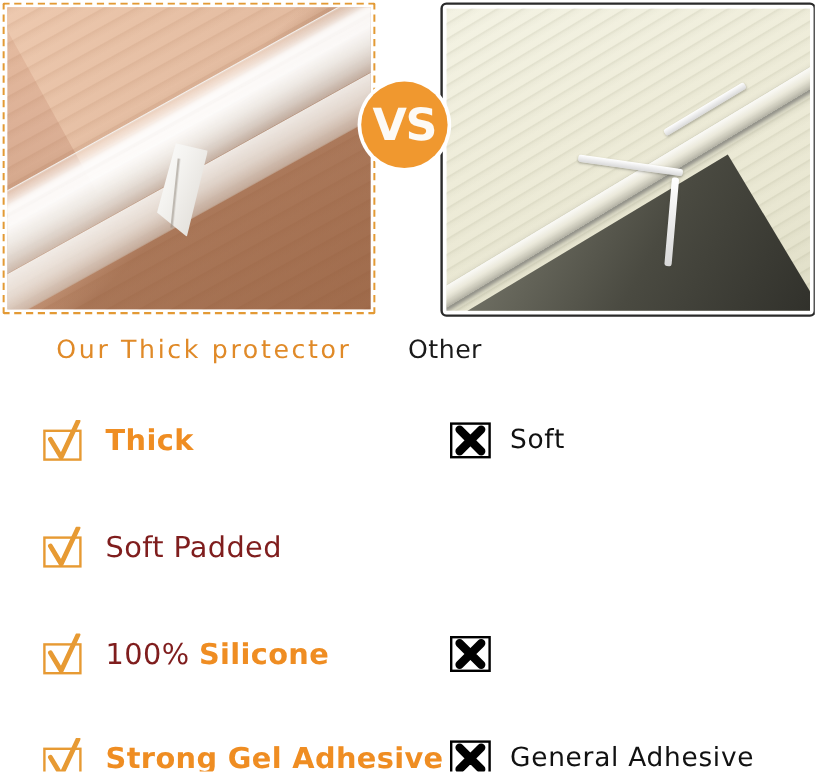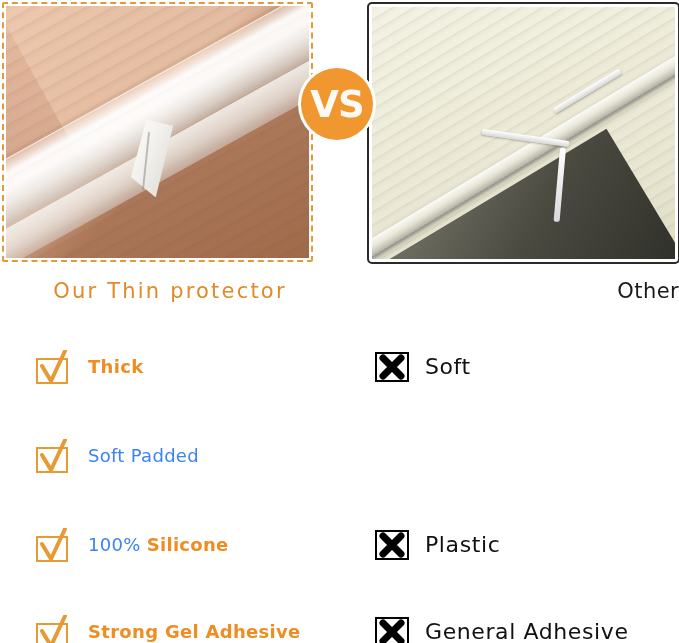--- a/index.html
+++ b/index.html
@@ -300,21 +300,21 @@
   .header-left {
     left: 0;
     width: 340px;
     text-align: center;
     color: #e08a28;
     letter-spacing: 2.2px;
   }
   .header-right {
     left: 340px;
     width: 339px;
-    text-align: right;
+    text-align: left;
     color: #1a1a1a;
     letter-spacing: 0.4px;
   }
 
   
   .features {
     position: absolute;
     top: 330px;
     left: 0;
     width: 679px;
@@ -387,32 +387,32 @@
   .x-icon .cross {
     position: absolute;
     left: 0;
     top: 0;
     width: 34px;
     height: 30px;
   }
 
   .feature-label {
     font-family: "DejaVu Sans", sans-serif;
-    font-size: 18px;
+    font-size: 24px;
     line-height: 28px;
     white-space: nowrap;
   }
   .feature-label.pos {
     color: #ef8d22;
     font-weight: bold;
     letter-spacing: 0.3px;
   }
   .feature-label.pos .soft {
     font-weight: normal;
-    color: #3b82f6;
+    color: #7f1d1d;
   }
   .feature-label.neg {
     color: #111111;
     font-weight: normal;
     letter-spacing: 0.6px;
     font-size: 22px;
   }
 </style>
 </head>
 <body>
@@ -447,21 +447,21 @@
       <div class="thin-strip-c"></div>
     </div>
   </div>
 
   <div class="vs-badge">
     <span class="vs-badge-label">VS</span>
   </div>
 </div>
 
 <div class="headers">
-  <div class="header-left">Our  Thin  protector</div>
+  <div class="header-left">Our  Thick  protector</div>
   <div class="header-right">Other</div>
 </div>
 
 <div class="features">
 
   <div class="feature-row r0">
     <div class="cell cell-pos">
       <span class="check-icon">
         <span class="box"></span>
         <svg class="tick" viewBox="0 0 36 34">
@@ -503,21 +503,20 @@
       </span>
       <span class="feature-label pos"><span class="soft">100% </span><span>Silicone</span></span>
     </div>
     <div class="cell cell-neg">
       <span class="x-icon">
         <span class="box"></span>
         <svg class="cross" viewBox="0 0 34 30">
           <path d="M8 6 L26 24 M26 6 L8 24" fill="none" stroke="#000" stroke-width="7" stroke-linecap="round"></path>
         </svg>
       </span>
-      <span class="feature-label neg">Plastic</span>
     </div>
   </div>
 
   <div class="feature-row r3">
     <div class="cell cell-pos">
       <span class="check-icon">
         <span class="box"></span>
         <svg class="tick" viewBox="0 0 36 34">
           <path d="M6 16 L15 31 L29 1" fill="none" stroke="#e79a33" stroke-width="4" stroke-linecap="round" stroke-linejoin="round"></path>
         </svg>

